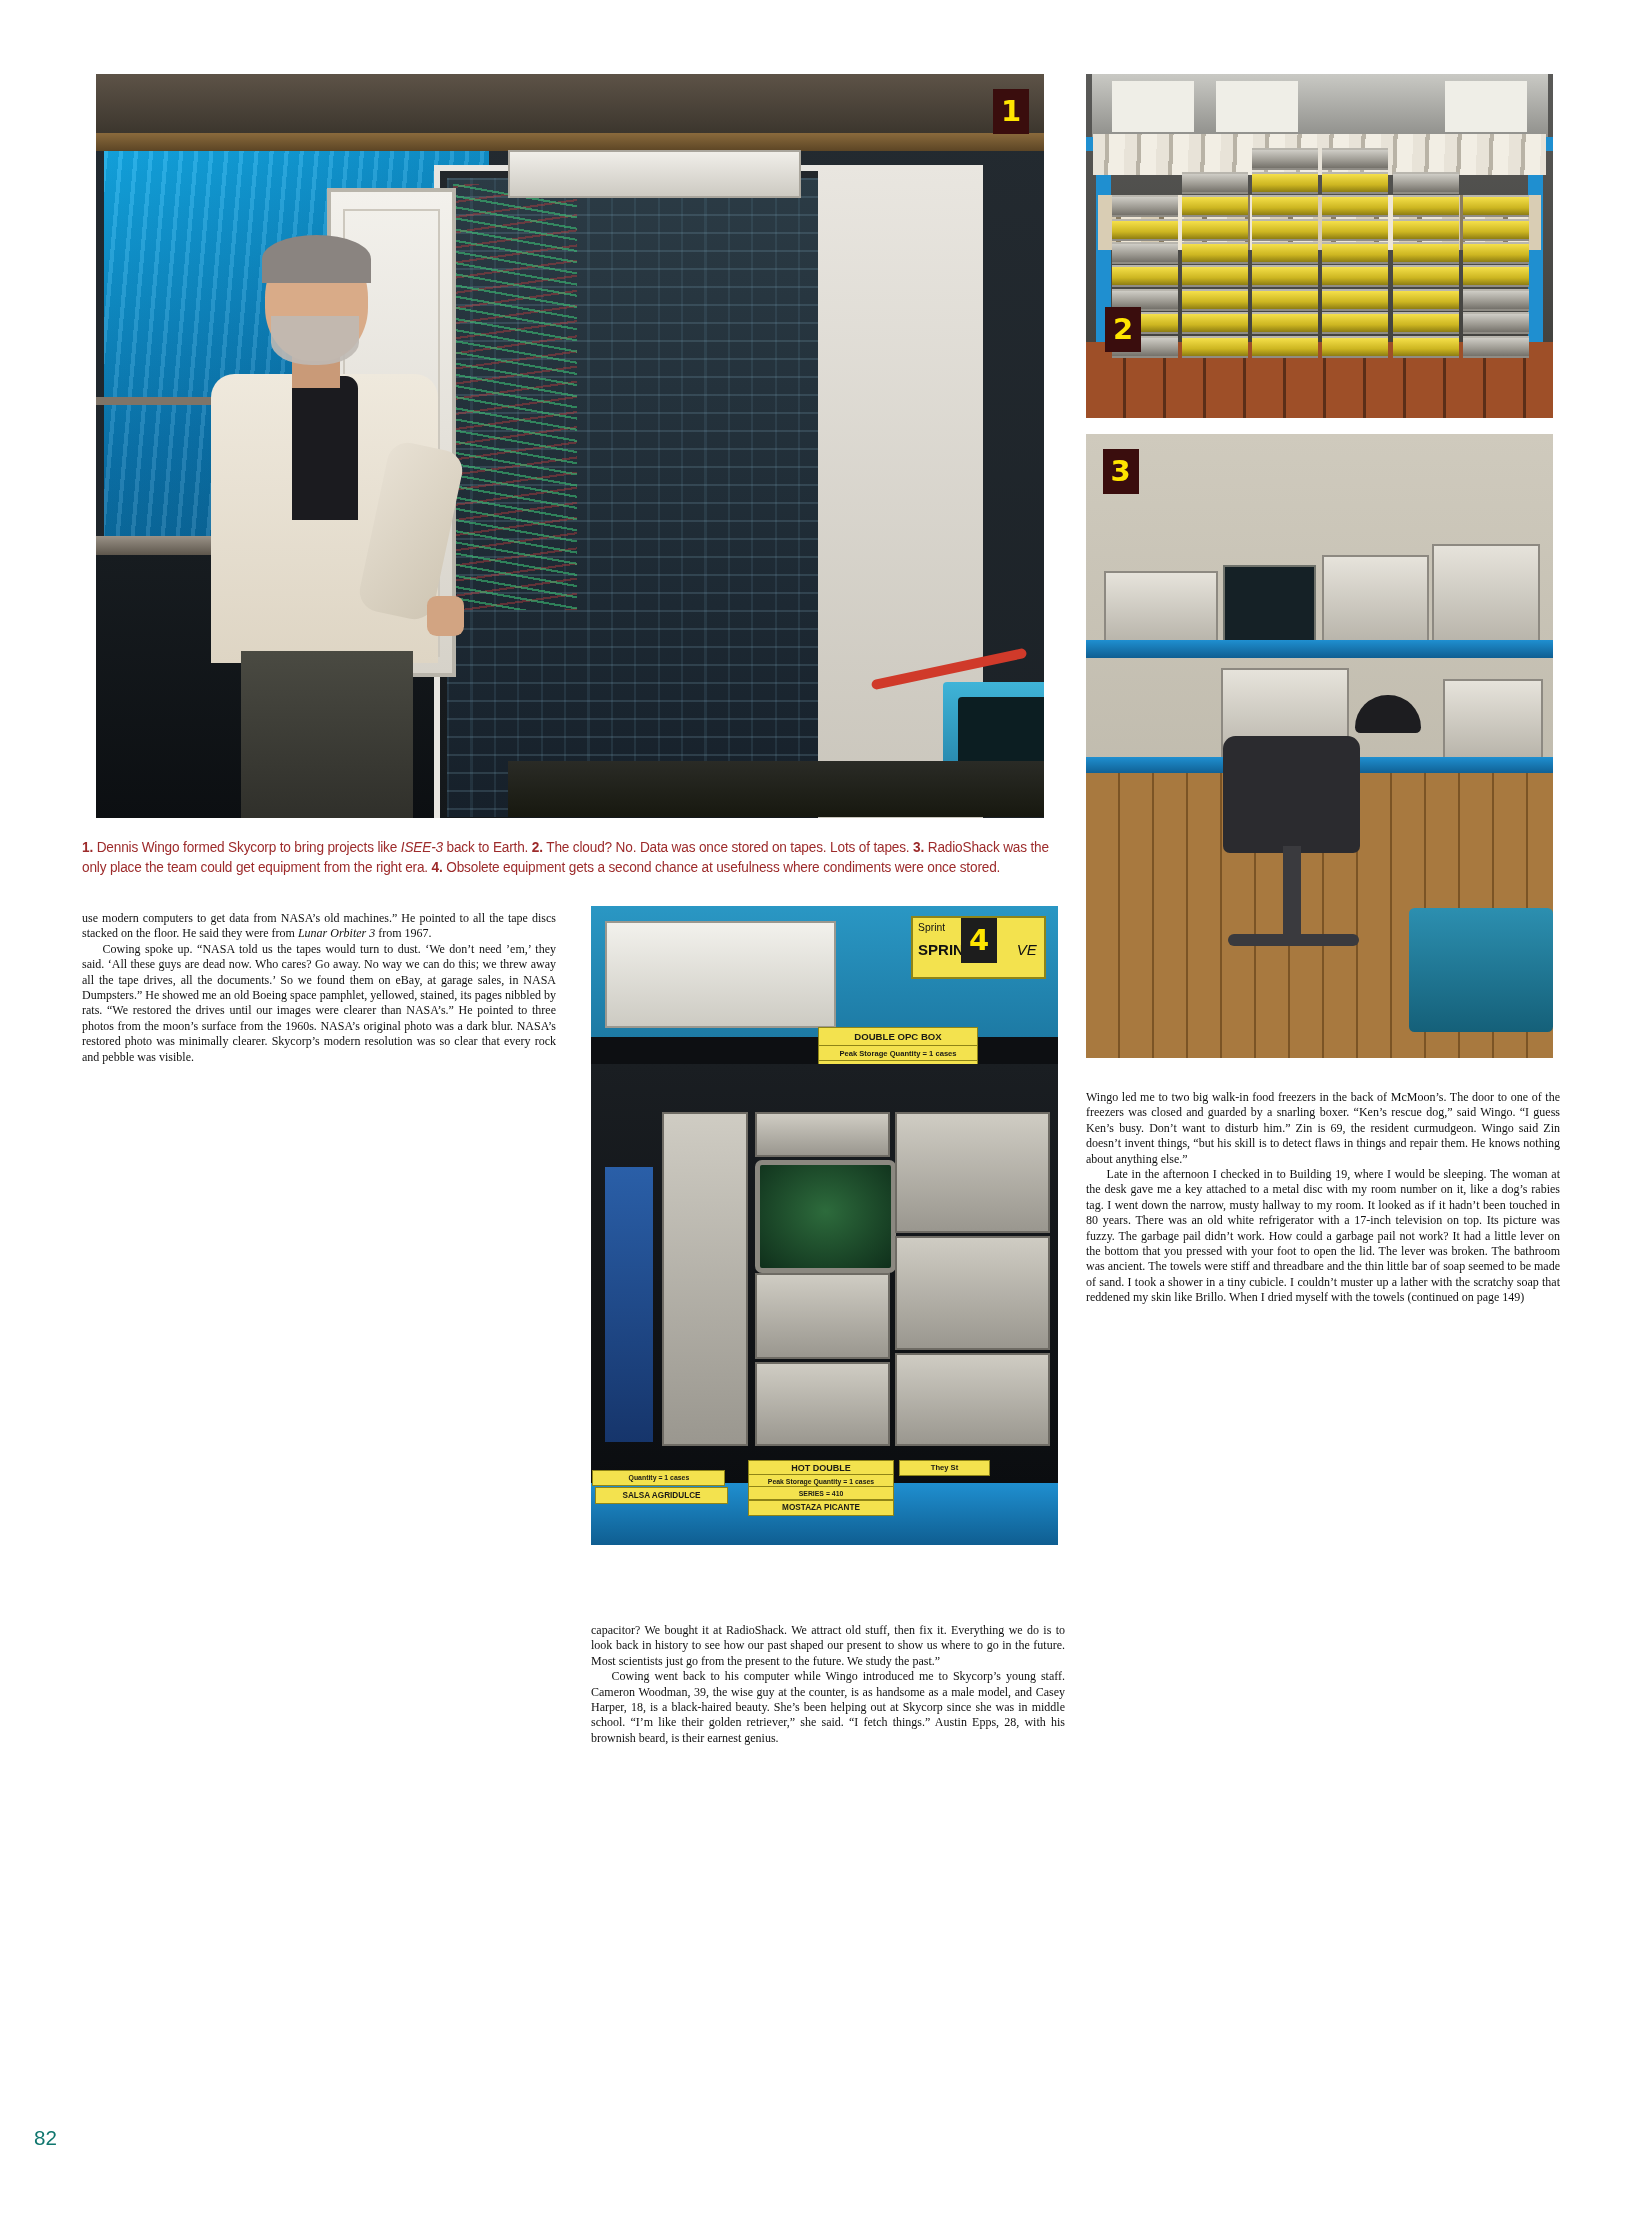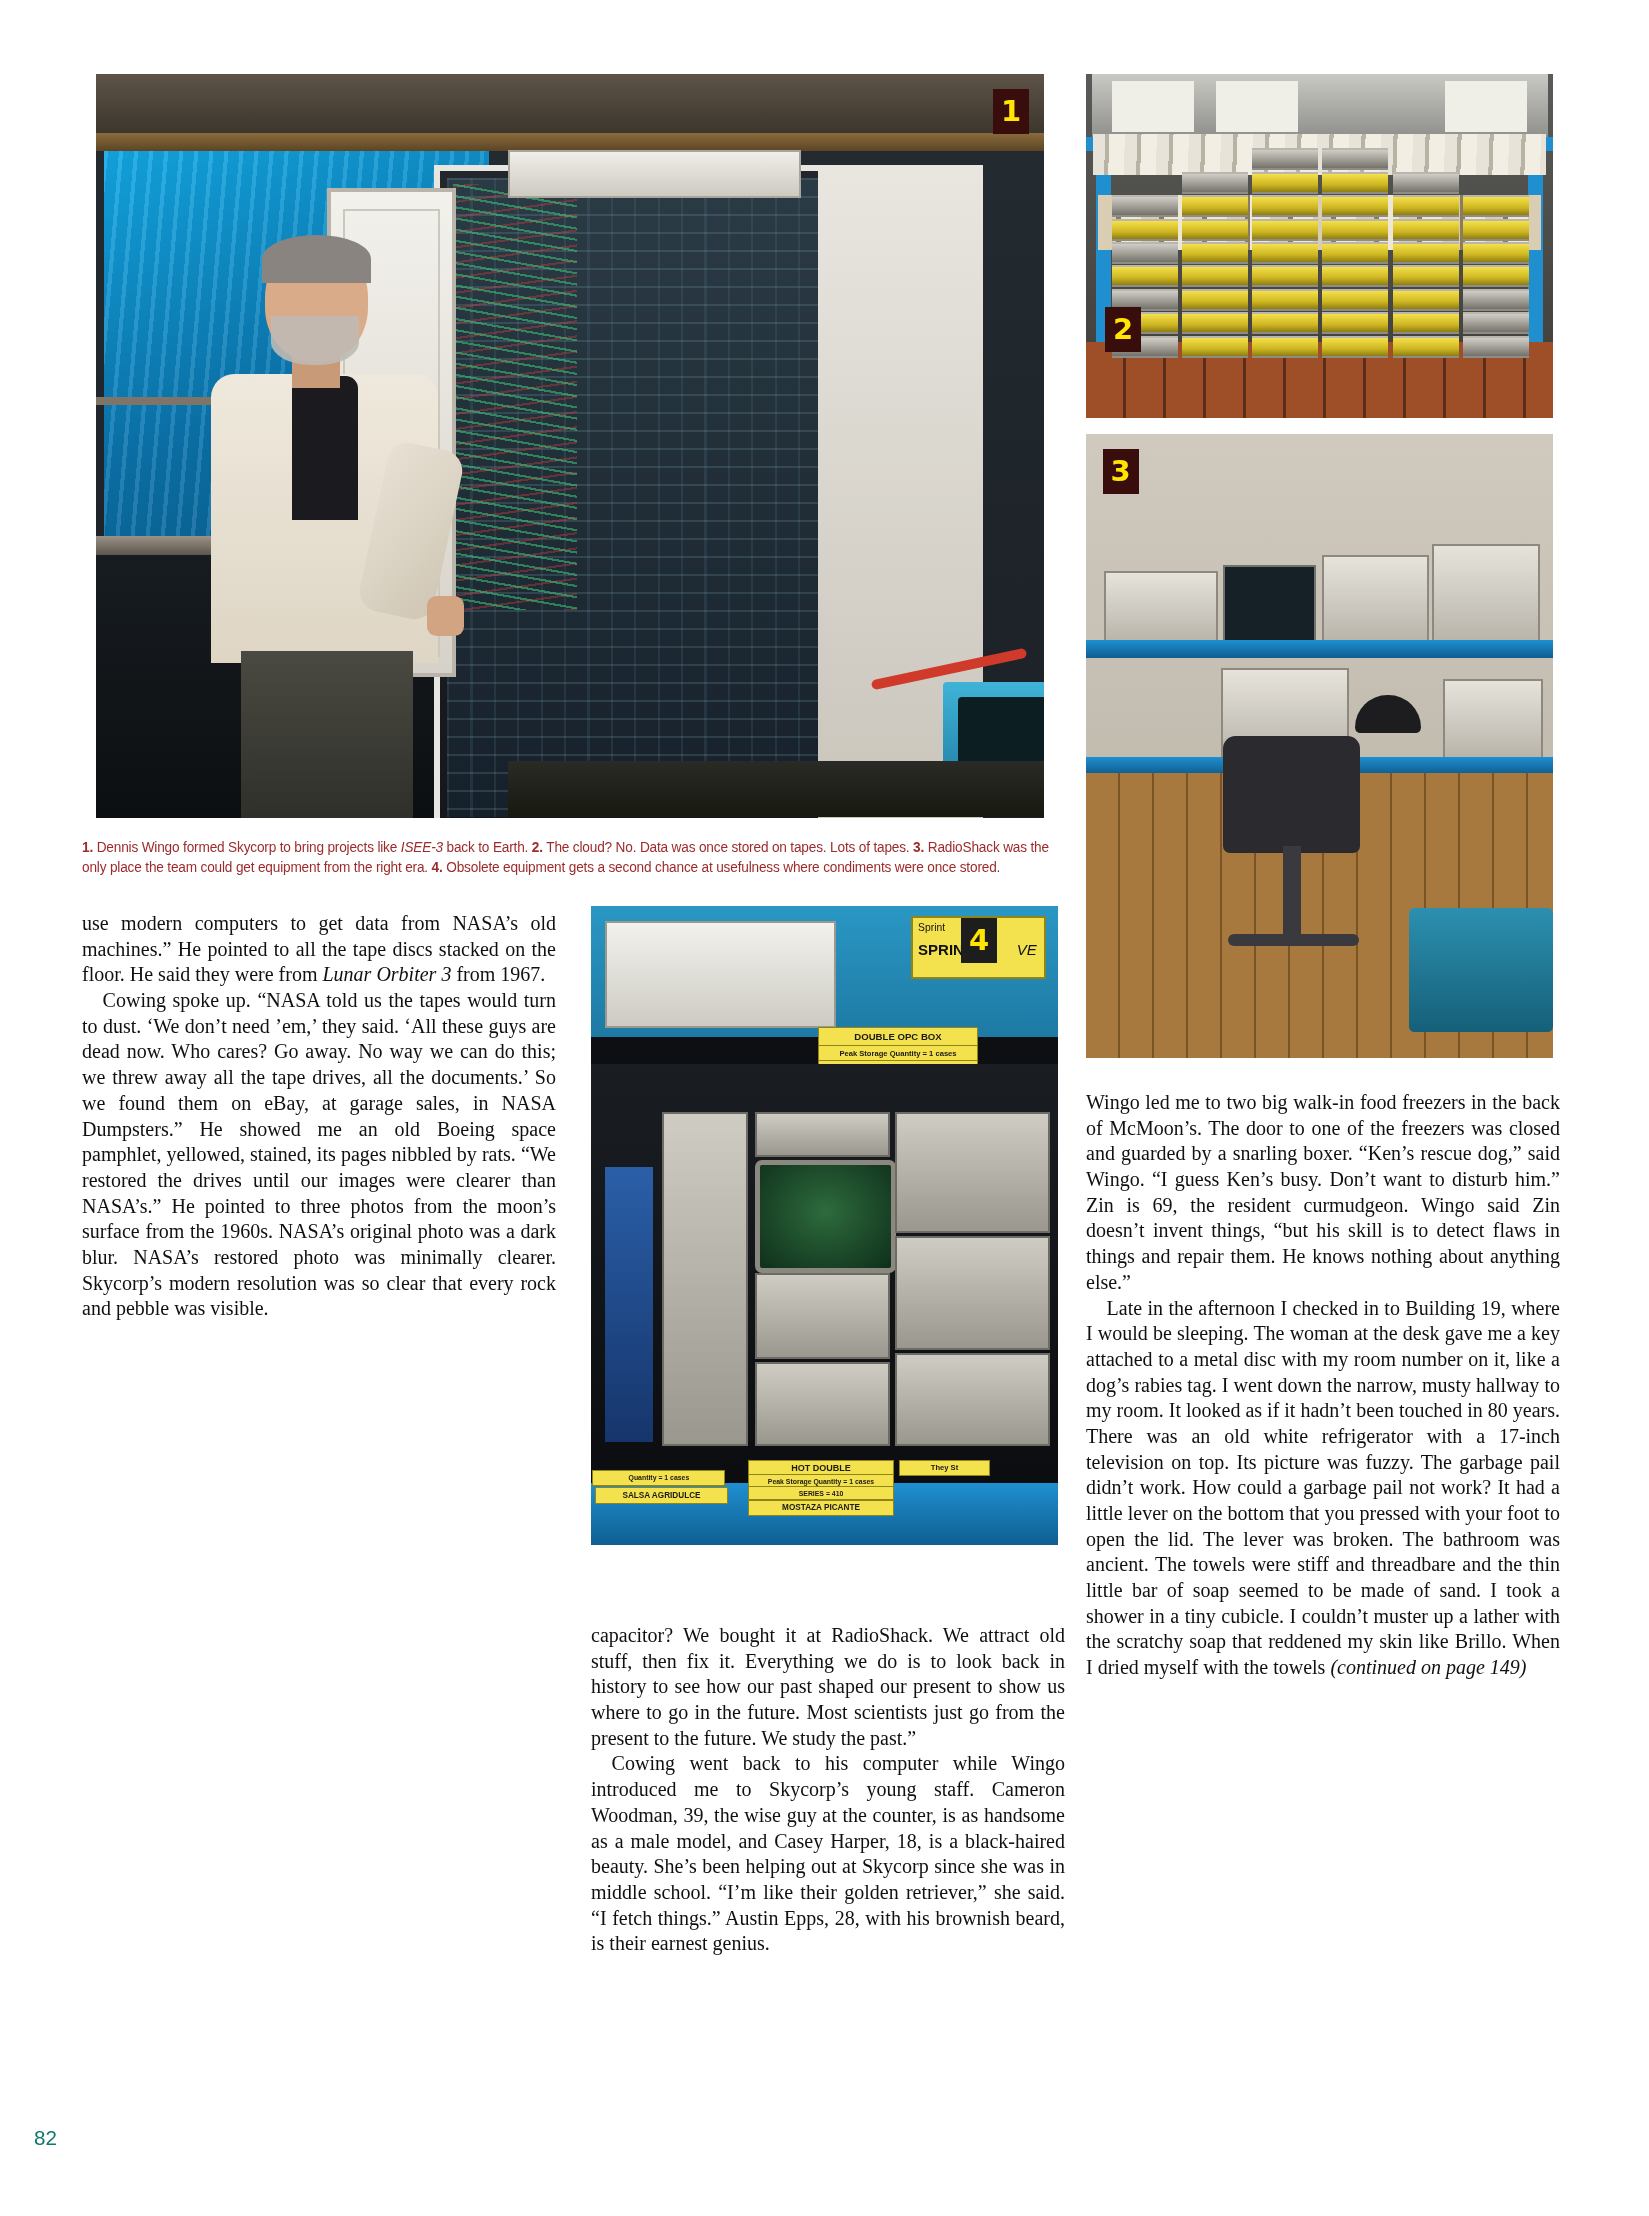--- a/index.html
+++ b/index.html
@@ -175,21 +175,21 @@
     font-stretch:condensed;
     transform:scaleX(.88);transform-origin:left top;
     width:1124px;
   }
   #caption b{font-weight:bold;}
   #caption i{font-style:italic;}
 
   
   .col{
     position:absolute;
-    font-size:20px;line-height:1.285;
+    font-size:12px;line-height:1.285;
     text-align:justify;
     color:#101010;
     -webkit-hyphens:none;hyphens:none;
   }
   .col p{margin:0;text-indent:0;}
   .col p + p{text-indent:20.6px;}
 
   #col1{left:82px;top:911px;width:474px;}
   #col2{left:591px;top:1623px;width:474px;}
   #col3{left:1086px;top:1090px;width:474px;}
@@ -203,21 +203,21 @@
     letter-spacing:1px;
     color:#1b1b1b;
     text-transform:uppercase;
   }
 
   #pagenum{
     position:absolute;left:34px;top:2126px;
     font-family:"Liberation Sans", sans-serif;
     font-size:20.6px;color:#0f766e;
   }
-  .cont{font-style:italic;}
+  .cont{}
 </style>
 </head>
 <body>
 
 <div class="page">
 
   <div class="photo" id="photo1">
     <div class="p1-wall"></div>
     <div class="p1-ceil"></div>
     <div class="p1-beam"></div>

